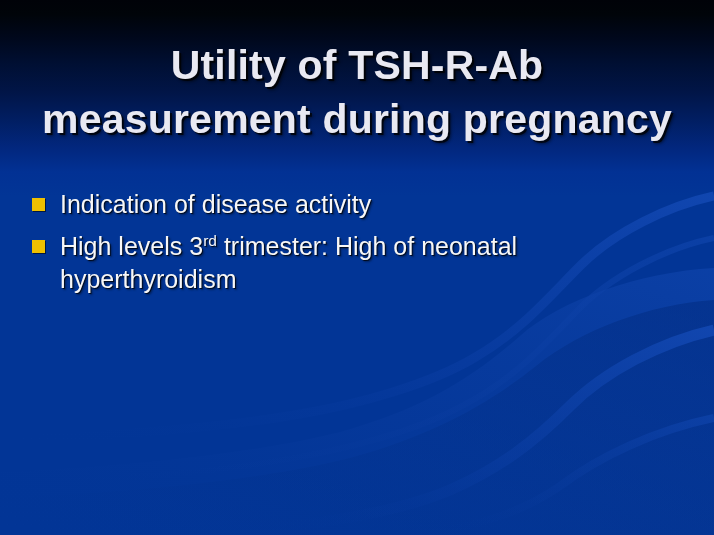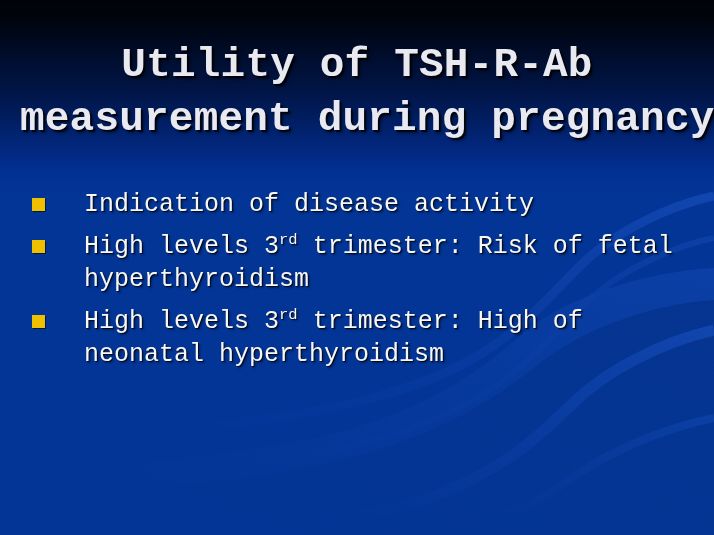--- a/index.html
+++ b/index.html
@@ -6,21 +6,21 @@
     margin: 0;
     padding: 0;
     background: #000000;
   }
 
   .slide {
     position: relative;
     width: 714px;
     height: 535px;
     overflow: hidden;
-    font-family: Liberation Mono, monospace;
+    font-family: Liberation Sans, sans-serif;
     
     background: linear-gradient(
       to bottom,
       #000208 0px,
       #000409 14px,
       #00081c 38px,
       #000f33 64px,
       #011547 92px,
       #011e62 120px,
       #02277e 148px,
@@ -63,21 +63,20 @@
     position: absolute;
     top: 188px;
     left: 32px;
     right: 24px;
   }
 
   .bullet-row {
     display: flex;
     align-items: flex-start;
     margin-bottom: 9px;
-    gap: 24px;
   }
 
   .bullet-marker {
     flex: 0 0 auto;
     width: 13px;
     height: 13px;
     margin-top: 10px;
     margin-right: 15px;
     background: #efc000;
     box-shadow: 1px 1px 0px rgba(0,0,0,0.55);
@@ -142,24 +141,20 @@
   </div>
 
   <div class="bullets">
 
     <div class="bullet-row">
       <span class="bullet-marker"></span>
       <span class="bullet-text"><span>Indication of disease activity</span><sup></sup><span></span></span>
     </div>
 
 
-    <div class="bullet-row">
-      <span class="bullet-marker"></span>
-      <span class="bullet-text"><span>High levels 3</span><sup>rd</sup><span> trimester: Risk of fetal hyperthyroidism</span></span>
-    </div>
 
     <div class="bullet-row">
       <span class="bullet-marker"></span>
       <span class="bullet-text"><span>High levels 3</span><sup>rd</sup><span> trimester: High of neonatal hyperthyroidism</span></span>
     </div>
 
   </div>
 </div>
 
 </body></html>

